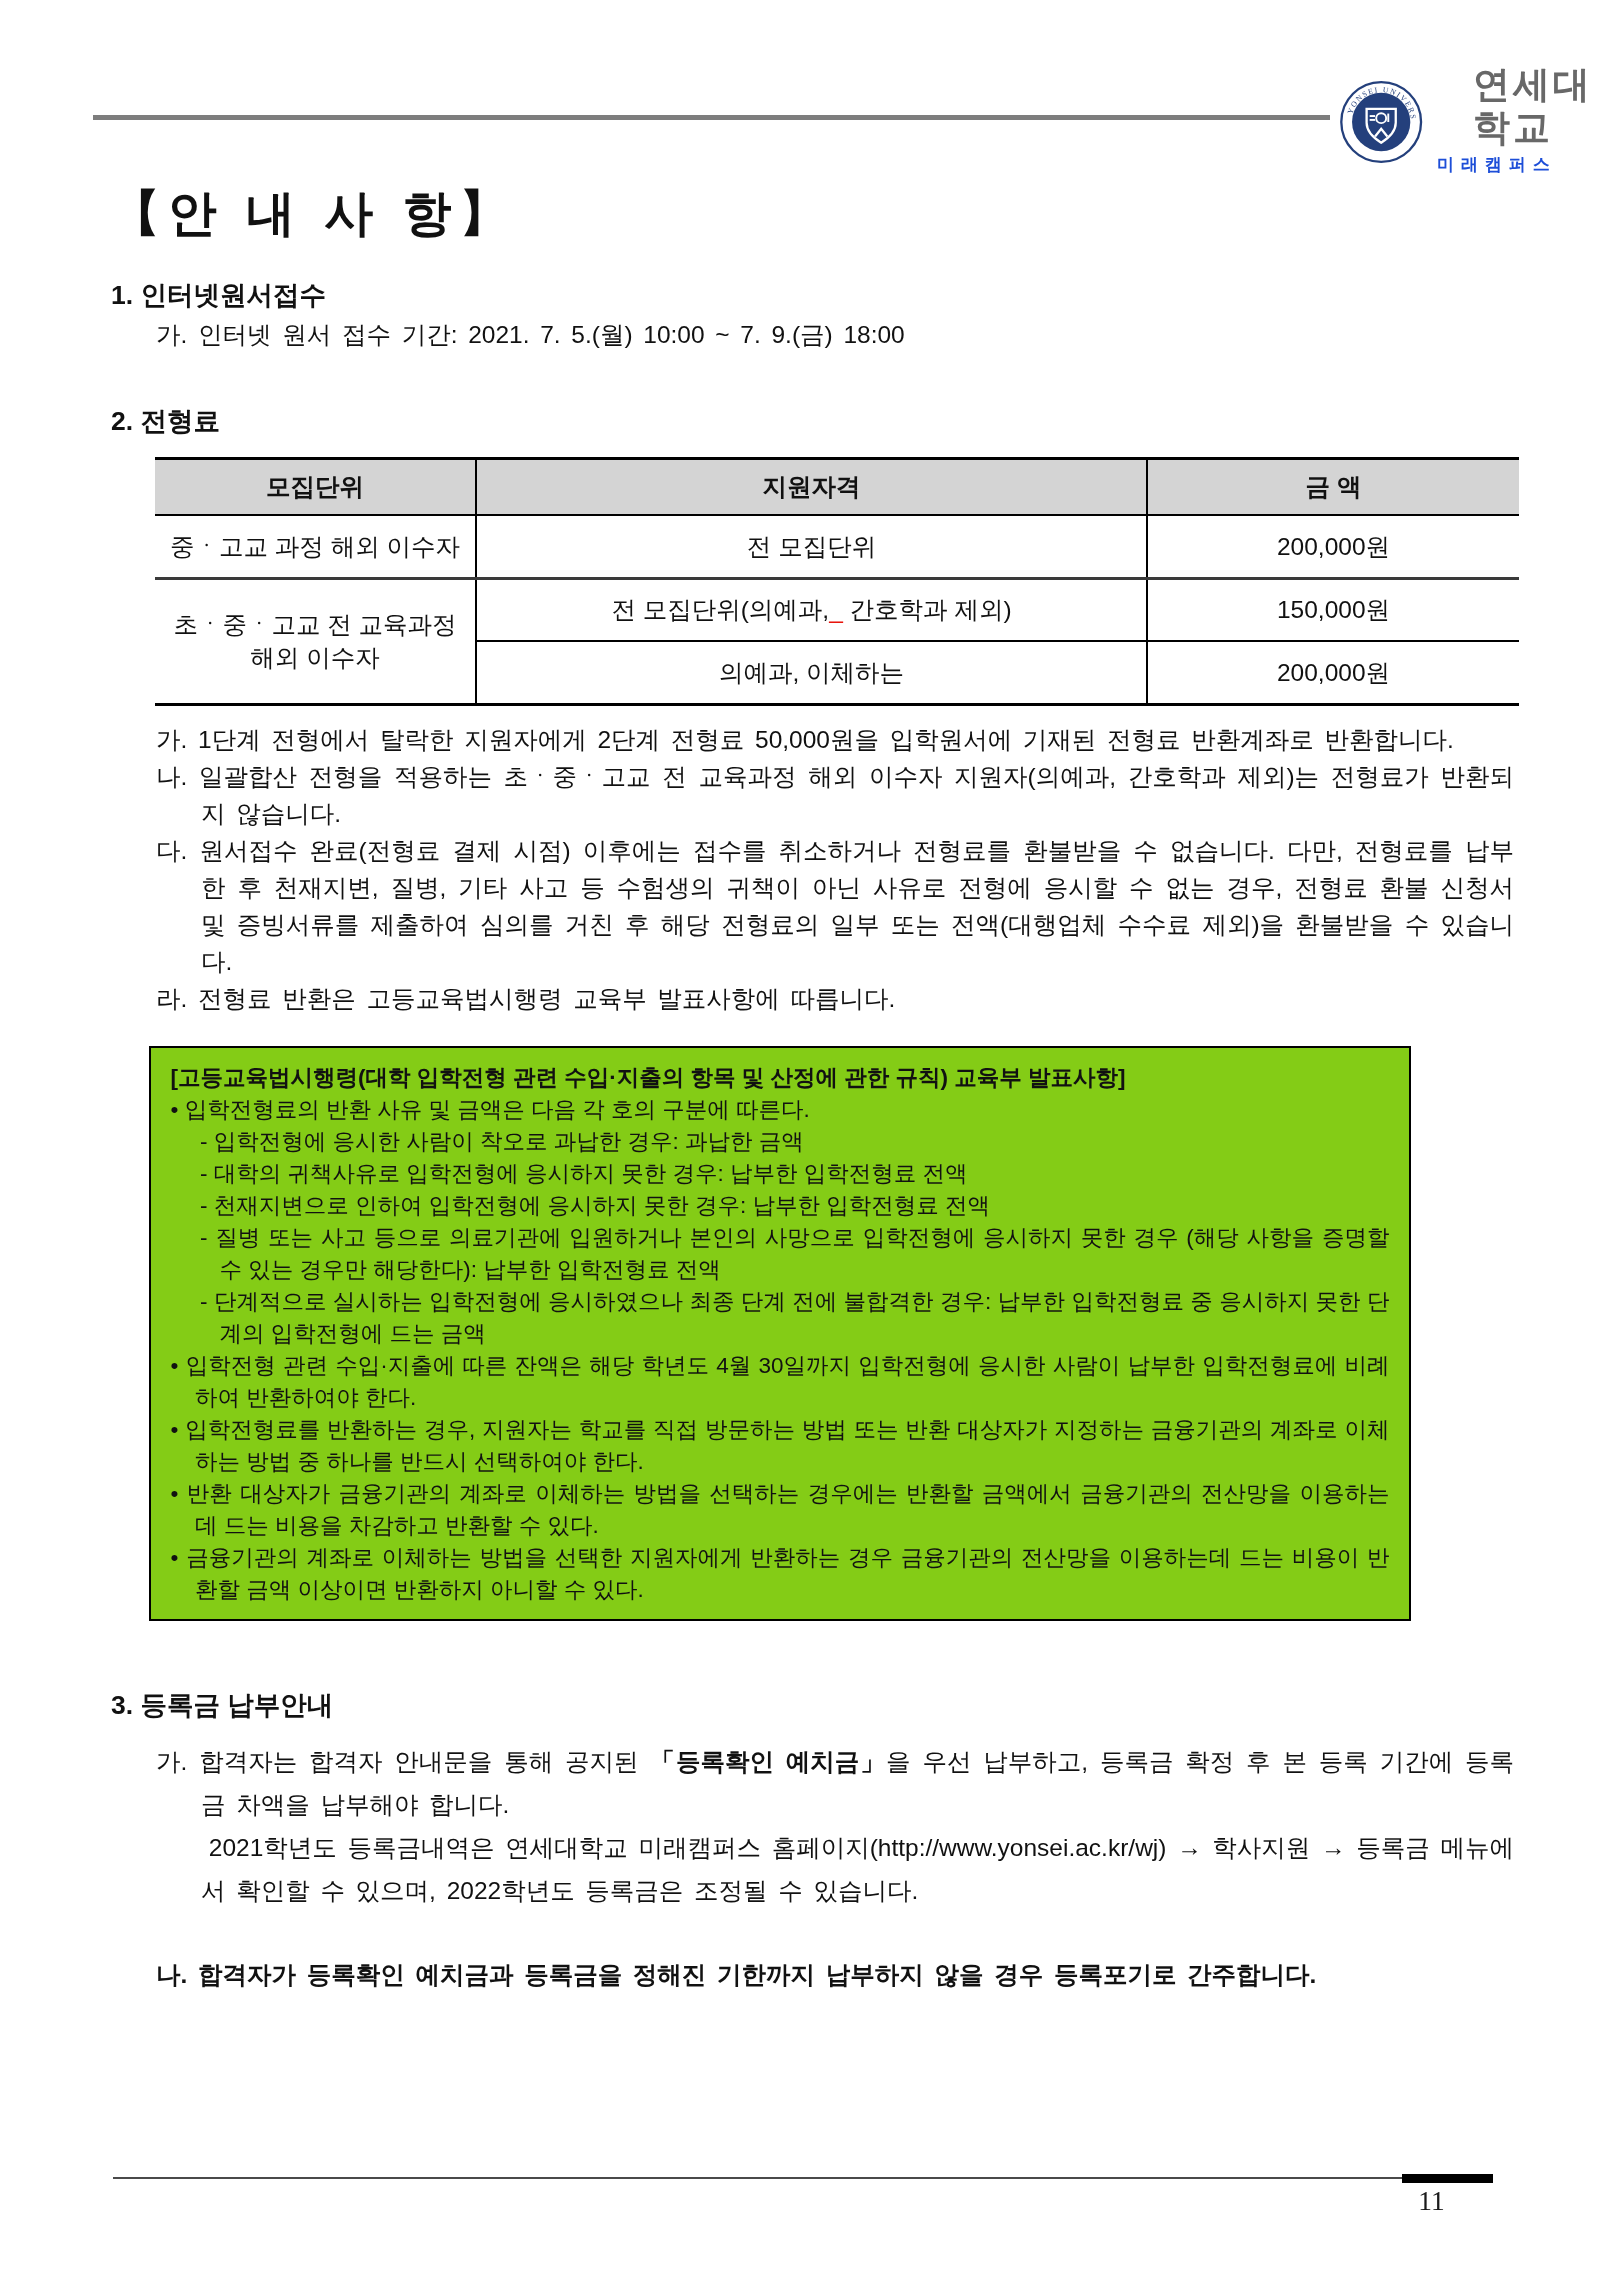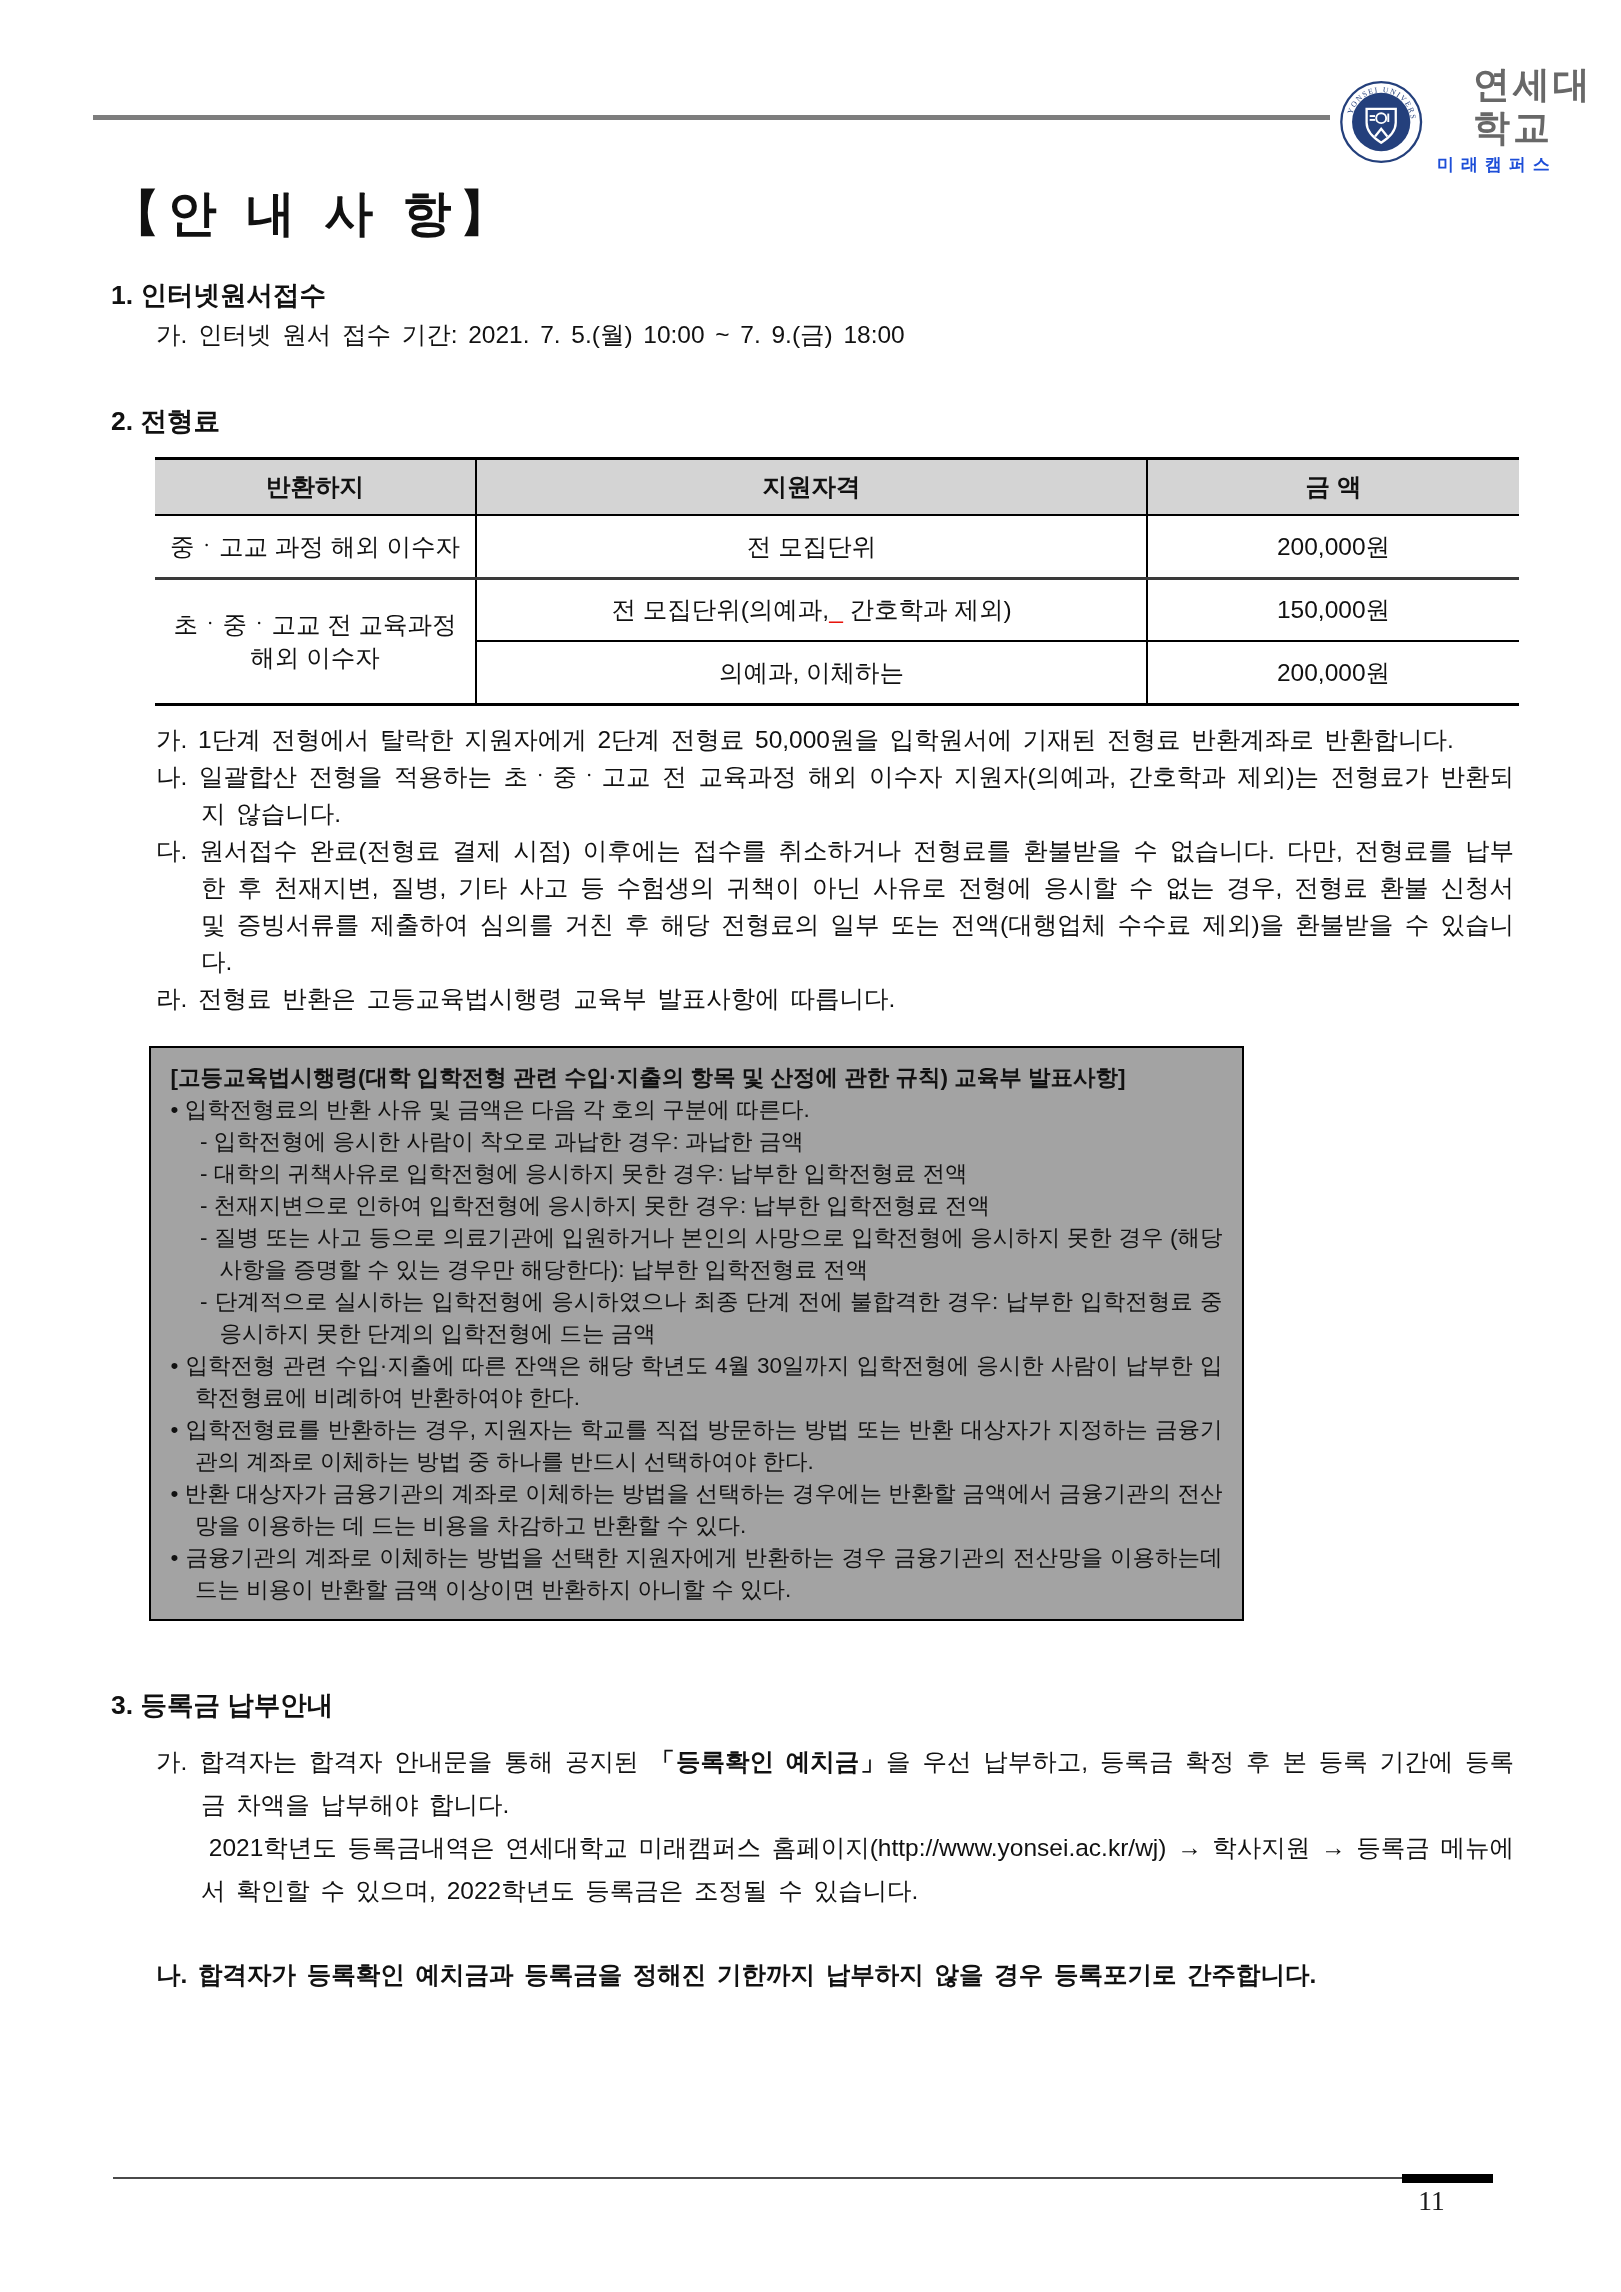--- a/index.html
+++ b/index.html
@@ -55,22 +55,22 @@
   table.fee td { height:63px; }
   table.fee th + th, table.fee td.vline { border-left:2px solid #000; }
   tr.thick-bottom td { border-bottom:3.9px solid #3a3a3a; }
   tr.thin-bottom td.vline { border-bottom:2px solid #000; }
   .red-mark { color:#e8140c; }
   
   .sec2-items { margin-top:15.7px; }
   .sec2-items .body-p { margin-top:0; }
   
   .law-box {
-    margin:29px 0 0 38px; width:1095px;
-    background:#a3a3a3; border:2.9px solid #000;
+    margin:29px 0 0 38px; width:1262px;
+    background:#84cc16; border:2.9px solid #000;
     padding:13.7px 19.6px 12.7px 19.6px;
     font-size:22.5px; line-height:32px; text-align:justify;
   }
   .law-title { font-weight:bold; }
   .law-bullet { padding-left:24.5px; text-indent:-24.5px; }
   .law-dash { padding-left:49px; text-indent:-19.6px; }
   
   #sec3-head { margin-top:69px; }
   .sec3-items { margin-top:19.6px; }
   .sec3-p { font-size:24.5px; line-height:43px; text-align:justify; word-spacing:3.9px; padding-left:90px; text-indent:-45px; }
@@ -124,21 +124,21 @@
     <h2 class="sec-head" id="sec2-head"><span>2.</span> <span>전형료</span></h2>
 
     <table class="fee">
       <colgroup>
           <col class="c1">
           <col class="c2">
           <col class="c3">
         </colgroup>
       <tbody>
           <tr>
-        <th>반환하지</th>
+        <th>모집단위</th>
         <th>지원자격</th>
         <th>금 액</th>
       </tr>
       <tr class="thick-bottom">
         <td>중ㆍ고교 과정 해외 이수자</td>
         <td class="vline">전 모집단위</td>
         <td class="vline">200,000원</td>
       </tr>
       <tr class="thin-bottom">
         <td rowspan="2">

